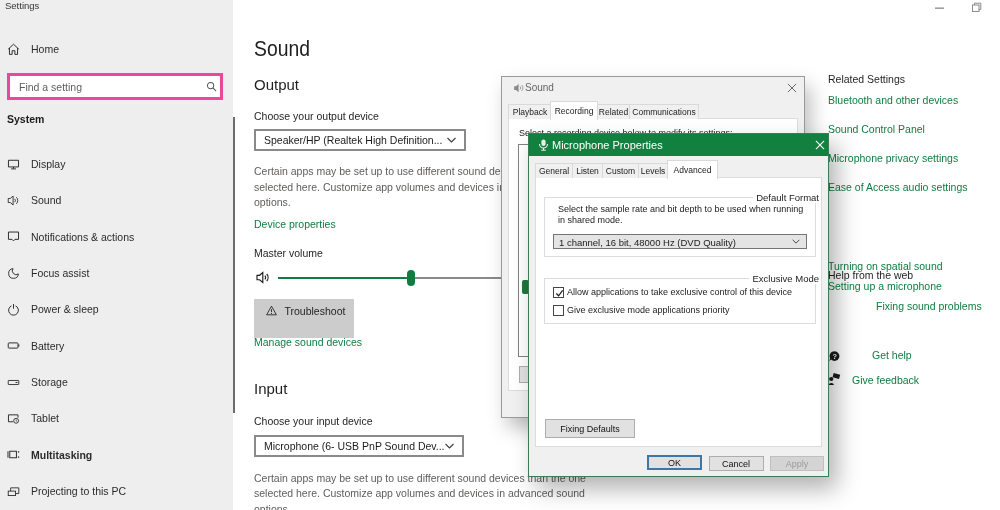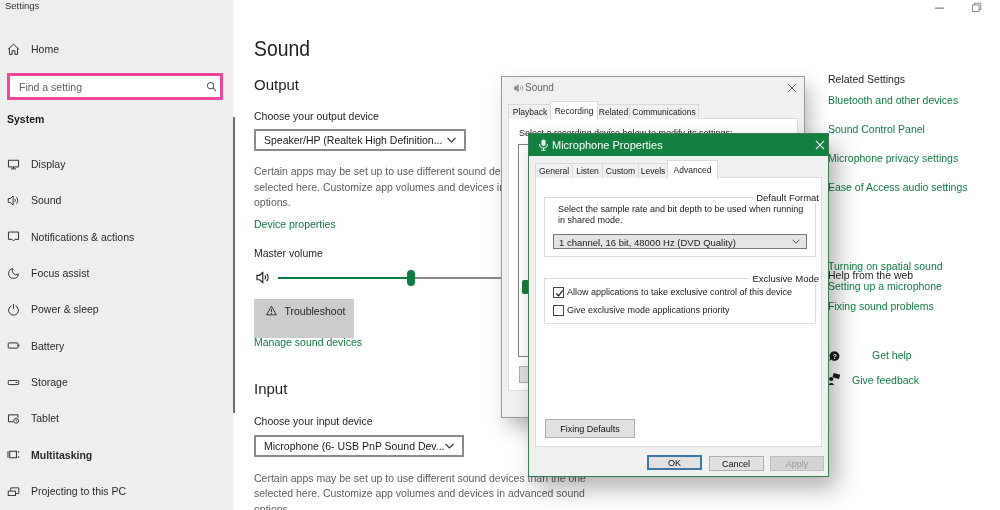--- a/index.html
+++ b/index.html
@@ -161,21 +161,21 @@
   <div class="abs" style="left:254px;top:470.5px;font-size:10.5px;line-height:15.7px;color:#5f5d5b;">Certain apps may be set up to use different sound devices than the one<br>selected here. Customize app volumes and devices in advanced sound<br>options.</div>
 
   <div class="abs" style="left:828px;top:73px;font-size:10.5px;color:#1f1f1f;">Related Settings</div>
   <div class="abs glink" style="left:828px;top:94px;">Bluetooth and other devices</div>
   <div class="abs glink" style="left:828px;top:123px;">Sound Control Panel</div>
   <div class="abs glink" style="left:828px;top:152px;">Microphone privacy settings</div>
   <div class="abs glink" style="left:828px;top:181px;">Ease of Access audio settings</div>
   <div class="abs" style="left:828px;top:233px;font-size:10.5px;color:#1f1f1f;margin-top:36px;">Help from the web</div>
   <div class="abs glink" style="left:828px;top:260px;">Turning on spatial sound</div>
   <div class="abs glink" style="left:828px;top:280px;">Setting up a microphone</div>
-  <div class="abs glink" style="left:828px;top:300px;">Fixing sound problems</div>
+  <div class="abs glink" style="left:828px;top:300px;padding-left:48px;">Fixing sound problems</div>
   <svg class="abs" style="left:828px;top:350px;" width="13" height="13" viewBox="0 0 16 16">
       <path d="M8 1.5 a6 6 0 1 1 -4.2 10.3 L1.5 13.5 L2.6 10.2 A6 6 0 0 1 8 1.5 Z" fill="#1b1b1b"></path>
       <text x="8.2" y="11" font-size="9" fill="#fff" text-anchor="middle" font-family="Liberation Sans" font-weight="bold">?</text>
     </svg>
   <div class="abs glink" style="left:872px;top:349px;">Get help</div>
   <svg class="abs" style="left:828px;top:372px;" width="13" height="14" viewBox="0 0 16 17">
       <path d="M7 1 L15 3.2 L13.5 8.5 L5.6 6.3 Z" fill="#1b1b1b"></path>
       <circle cx="4" cy="8.5" r="2.6" fill="#1b1b1b"></circle>
       <path d="M0.8 16 a3.4 3.4 0 0 1 6.6 0 Z" fill="#1b1b1b"></path>
     </svg>

